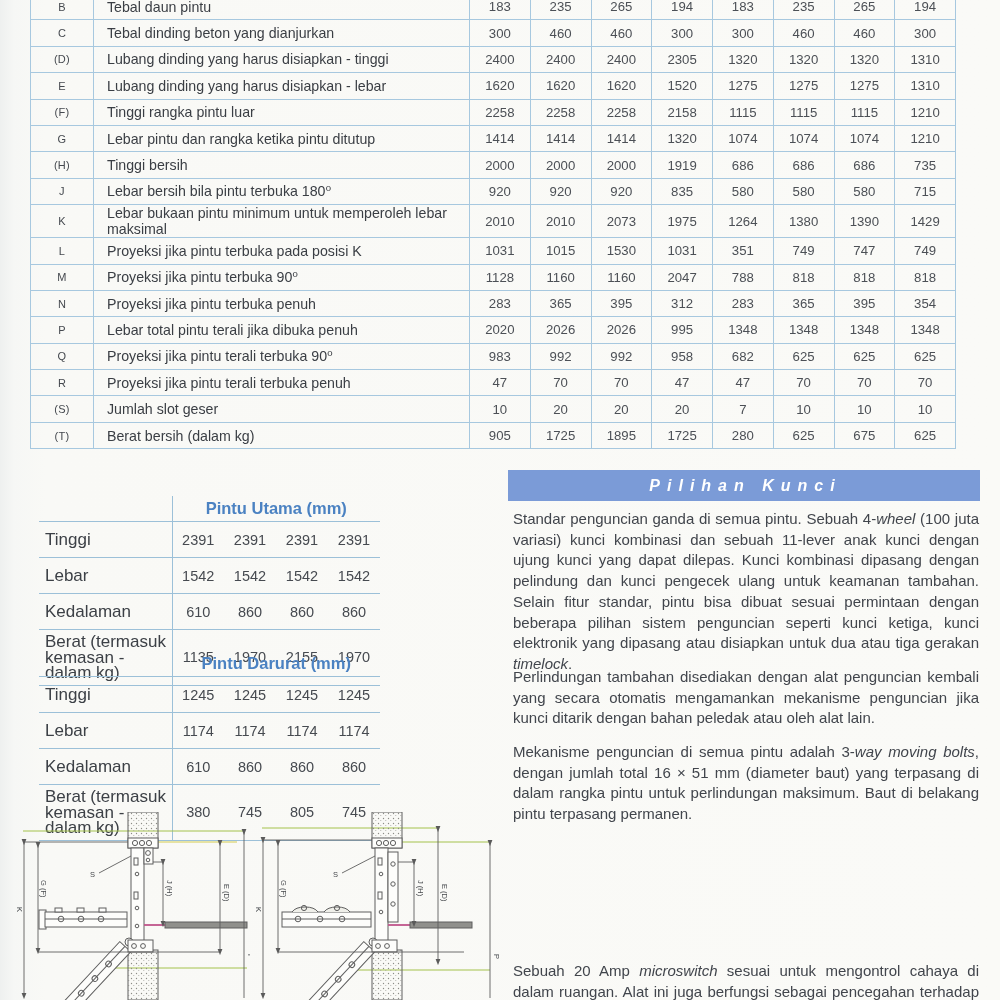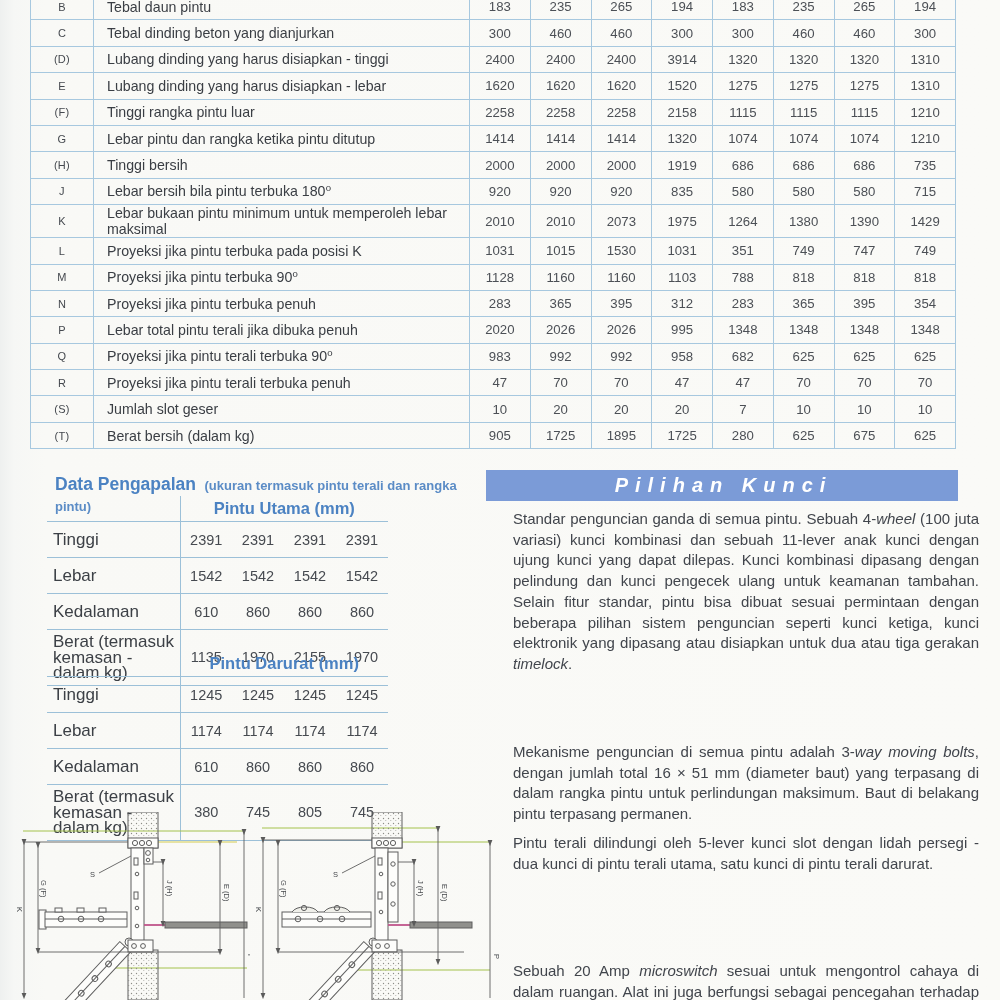--- a/index.html
+++ b/index.html
@@ -24,44 +24,44 @@
   .main-table .c-key{text-align:center;font-size:11px;letter-spacing:.3px;}
   .main-table .c-label{font-size:14.2px;padding-left:13px;color:#3a3e44;}
   .main-table .c-val{text-align:center;font-size:13.2px;color:#4c5056;}
   
   .ship-title{
     position:absolute;left:55px;top:474px;width:440px;
     color:#4b82c2;font-weight:bold;font-size:17.5px;
   }
   .ship-title .sub{font-size:13px;font-weight:bold;color:#5b8cc6;}
   .ship-table{
-    position:absolute;left:47px;width:341px;
+    position:absolute;left:39px;width:341px;
     border-collapse:collapse;table-layout:fixed;
   }
   .ship-table.t1{top:496px;}
   .ship-table.t2{top:651px;}
   .ship-table .h-spacer{border-right:1.5px solid #9cc0d8;border-bottom:1.5px solid #9cc0d8;}
   .ship-table .h-title{
     border-bottom:1.5px solid #9cc0d8;text-align:center;
     color:#4b82c2;font-weight:bold;font-size:16.5px;height:23px;vertical-align:middle;
   }
   .ship-table .s-label{
     border-right:1.5px solid #9cc0d8;border-bottom:1.5px solid #9cc0d8;
     font-size:17px;color:#3c4046;padding:4px 2px 4px 6px;line-height:15.5px;
     height:27px;vertical-align:middle;
   }
   .ship-table .s-val{
     border-bottom:1.5px solid #9cc0d8;text-align:center;
     font-size:14.5px;color:#464a50;height:27px;vertical-align:middle;
   }
   
   .banner{
-    position:absolute;left:486px;width:472px;height:31px;
+    position:absolute;left:508px;width:472px;height:31px;
     background:#7b9bd7;color:#ffffff;font-style:italic;font-weight:bold;
-    font-size:20px;letter-spacing:7px;text-align:center;line-height:31px;
+    font-size:16px;letter-spacing:7px;text-align:center;line-height:31px;
     padding-left:3px;box-sizing:border-box;
   }
   .banner.b1{top:470px;}
   .banner.b2{top:914px;}
   .para{
     position:absolute;left:513px;width:466px;
     font-size:15px;line-height:20.7px;color:#41454c;text-align:justify;
   }
   .para i{font-style:italic;}
   .p1{top:509px;}
@@ -117,21 +117,21 @@
           <td class="c-val">460</td>
           <td class="c-val">460</td>
           <td class="c-val">300</td>
         </tr>
         <tr>
           <td class="c-key">(D)</td>
           <td class="c-label">Lubang dinding yang harus disiapkan - tinggi</td>
           <td class="c-val">2400</td>
           <td class="c-val">2400</td>
           <td class="c-val">2400</td>
-          <td class="c-val">3914</td>
+          <td class="c-val">2305</td>
           <td class="c-val">1320</td>
           <td class="c-val">1320</td>
           <td class="c-val">1320</td>
           <td class="c-val">1310</td>
         </tr>
         <tr>
           <td class="c-key">E</td>
           <td class="c-label">Lubang dinding yang harus disiapkan - lebar</td>
           <td class="c-val">1620</td>
           <td class="c-val">1620</td>
@@ -213,21 +213,21 @@
           <td class="c-val">749</td>
           <td class="c-val">747</td>
           <td class="c-val">749</td>
         </tr>
         <tr>
           <td class="c-key">M</td>
           <td class="c-label">Proyeksi jika pintu terbuka 90⁰</td>
           <td class="c-val">1128</td>
           <td class="c-val">1160</td>
           <td class="c-val">1160</td>
-          <td class="c-val">1103</td>
+          <td class="c-val">2047</td>
           <td class="c-val">788</td>
           <td class="c-val">818</td>
           <td class="c-val">818</td>
           <td class="c-val">818</td>
         </tr>
         <tr>
           <td class="c-key">N</td>
           <td class="c-label">Proyeksi jika pintu terbuka penuh</td>
           <td class="c-val">283</td>
           <td class="c-val">365</td>
@@ -294,24 +294,20 @@
           <td class="c-val">1895</td>
           <td class="c-val">1725</td>
           <td class="c-val">280</td>
           <td class="c-val">625</td>
           <td class="c-val">675</td>
           <td class="c-val">625</td>
         </tr>
       </tbody>
   </table>
 
-  <div class="ship-title">
-    <span>Data Pengapalan</span>
-    <span class="sub">&nbsp;<span>(ukuran termasuk pintu terali dan rangka pintu)</span></span>
-  </div>
 
   <table class="ship-table t1">
     <colgroup>
         <col style="width:133px">
         <col style="width:52px">
         <col style="width:52px">
         <col style="width:52px">
         <col style="width:52px">
       </colgroup>
     <tbody>
@@ -393,22 +389,22 @@
           <td class="s-val">380</td>
           <td class="s-val">745</td>
           <td class="s-val">805</td>
           <td class="s-val">745</td>
         </tr>
       </tbody>
   </table>
 
   <div class="banner b1">Pilihan Kunci</div>
   <div class="para p1"><span>Standar penguncian ganda di semua pintu. Sebuah 4-</span><i>wheel</i><span>  (100 juta variasi) kunci kombinasi dan sebuah 11-lever anak kunci dengan ujung kunci yang dapat dilepas. Kunci kombinasi dipasang dengan pelindung dan kunci pengecek ulang untuk keamanan tambahan. Selain fitur standar, pintu bisa dibuat sesuai permintaan dengan beberapa pilihan sistem penguncian seperti kunci ketiga, kunci elektronik yang dipasang atau disiapkan untuk dua atau tiga gerakan </span><i>timelock</i><span>.</span></div>
+  <div class="para p2"><span>Perlindungan tambahan disediakan dengan alat penguncian kembali yang secara otomatis mengamankan mekanisme penguncian jika kunci ditarik dengan bahan peledak atau oleh alat lain.</span></div>
   <div class="para p3"><span>Mekanisme penguncian di semua pintu adalah 3-</span><i>way moving bolts</i><span>, dengan jumlah total 16 × 51 mm (diameter baut) yang terpasang di dalam rangka pintu untuk perlindungan maksimum. Baut di belakang pintu terpasang permanen.</span></div>
-  <div class="para p4"><span>Pintu terali dilindungi oleh 5-lever kunci slot dengan lidah persegi - dua kunci di pintu terali utama, satu kunci di pintu terali darurat.</span></div>
 
   <div class="para p5"><span>Sebuah 20 Amp </span><i>microswitch</i><span> sesuai untuk mengontrol cahaya di dalam ruangan. Alat ini juga berfungsi sebagai pencegahan terhadap bahaya</span></div>
 
   <div class="diagram dl">
     <svg width="235" height="188" viewBox="0 0 235 188">
       <defs>
         <pattern id="stA" width="5" height="5" patternUnits="userSpaceOnUse">
           <circle cx="1.5" cy="1.5" r="0.7" fill="#8c8c87"></circle>
             <circle cx="3.8" cy="3.6" r="0.5" fill="#a0a09a"></circle>
         </pattern>

